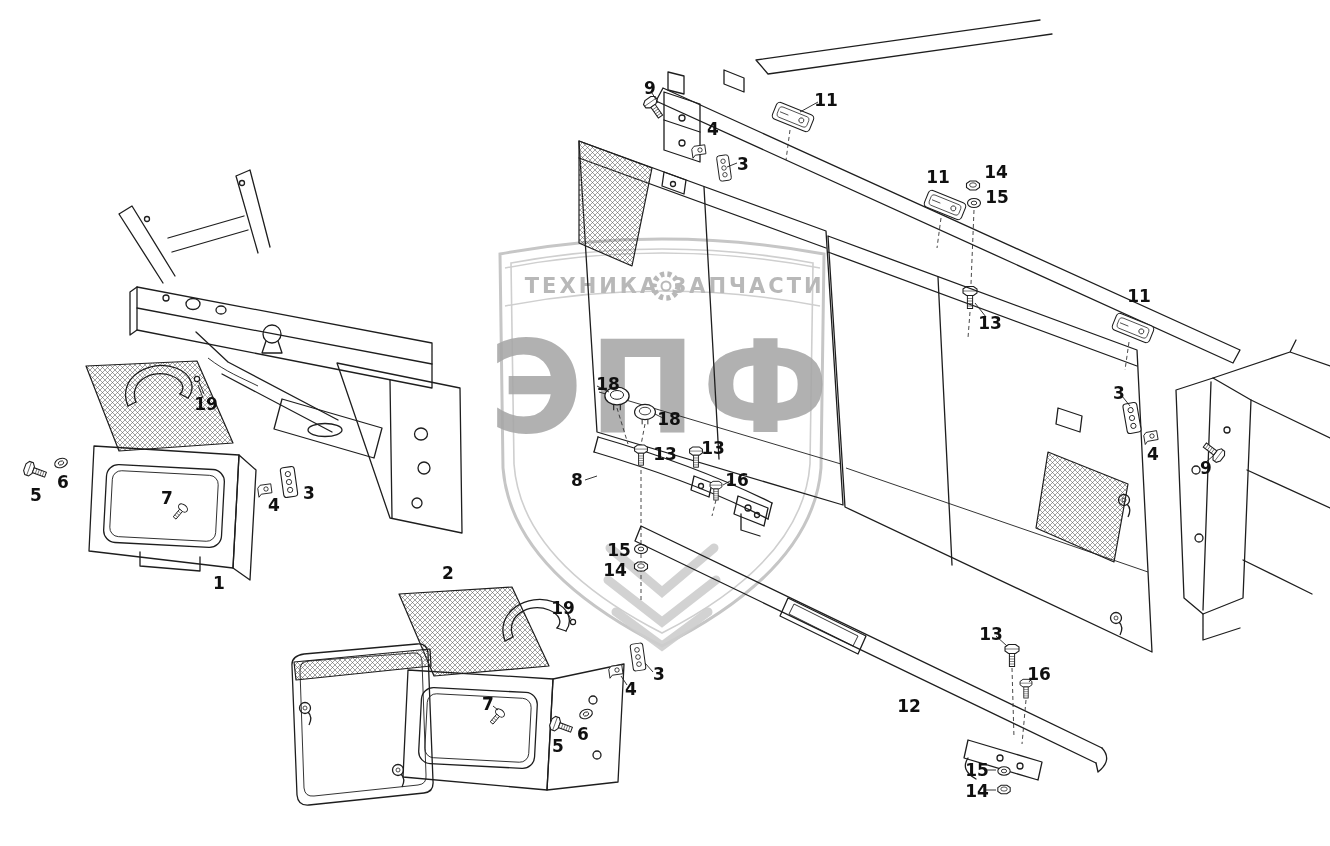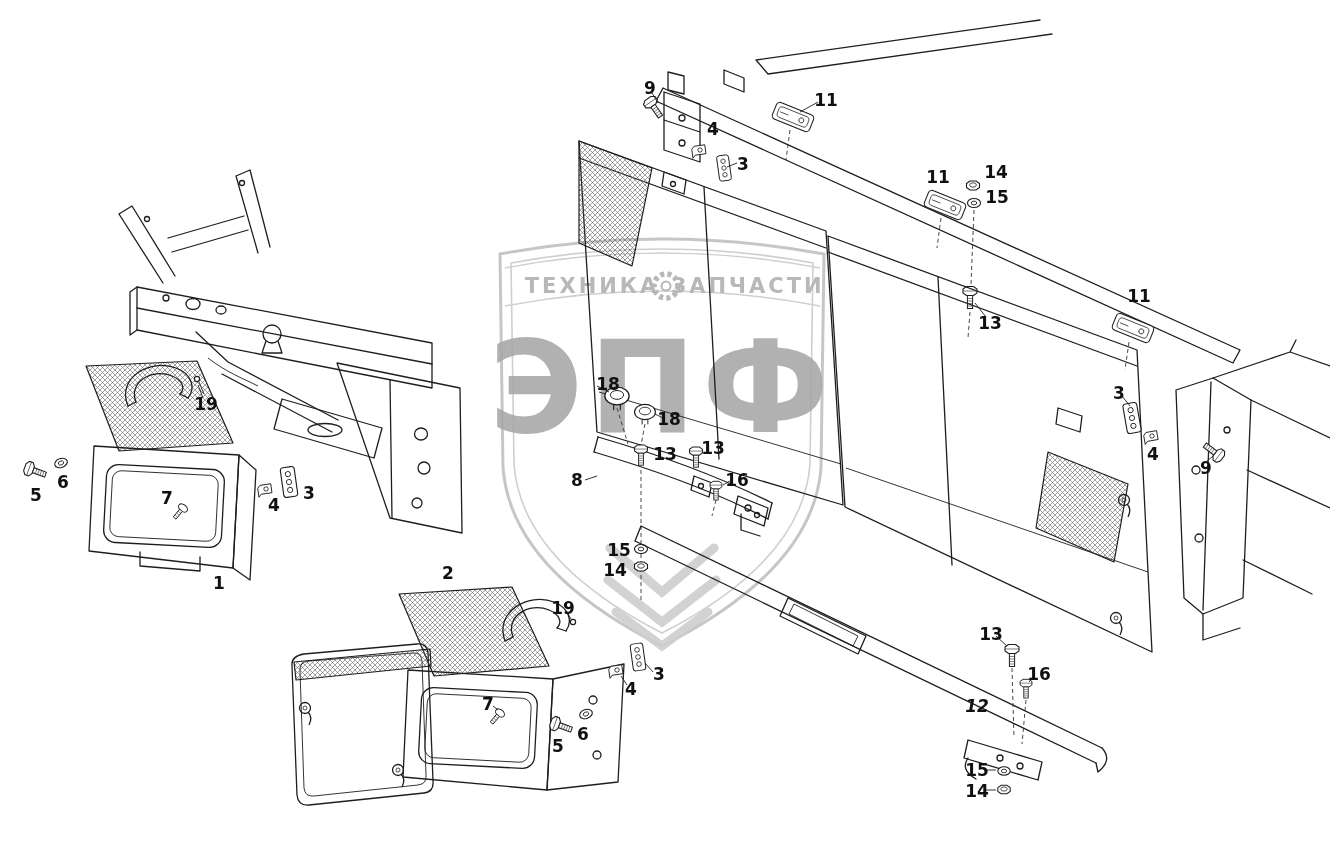--- a/index.html
+++ b/index.html
@@ -324,18 +324,18 @@
       <span class="callout" style="left: 219px; top: 583px;">1</span>
       <span class="callout" style="left: 448px; top: 573px;">2</span>
       <span class="callout" style="left: 563px; top: 608px;">19</span>
       <span class="callout" style="left: 659px; top: 674px;">3</span>
       <span class="callout" style="left: 631px; top: 689px;">4</span>
       <span class="callout" style="left: 488px; top: 704px;">7</span>
       <span class="callout" style="left: 558px; top: 746px;">5</span>
       <span class="callout" style="left: 583px; top: 734px;">6</span>
       <span class="callout" style="left: 991px; top: 634px;">13</span>
       <span class="callout" style="left: 1039px; top: 674px;">16</span>
-      <span class="callout" style="left: 977px; top: 706px; font-style: italic;">12</span>
+      <span class="callout" style="left: 909px; top: 706px;">12</span>
       <span class="callout" style="left: 977px; top: 770px;">15</span>
       <span class="callout" style="left: 977px; top: 791px;">14</span>
     </div>
 
 </div>
 
 </body></html>

